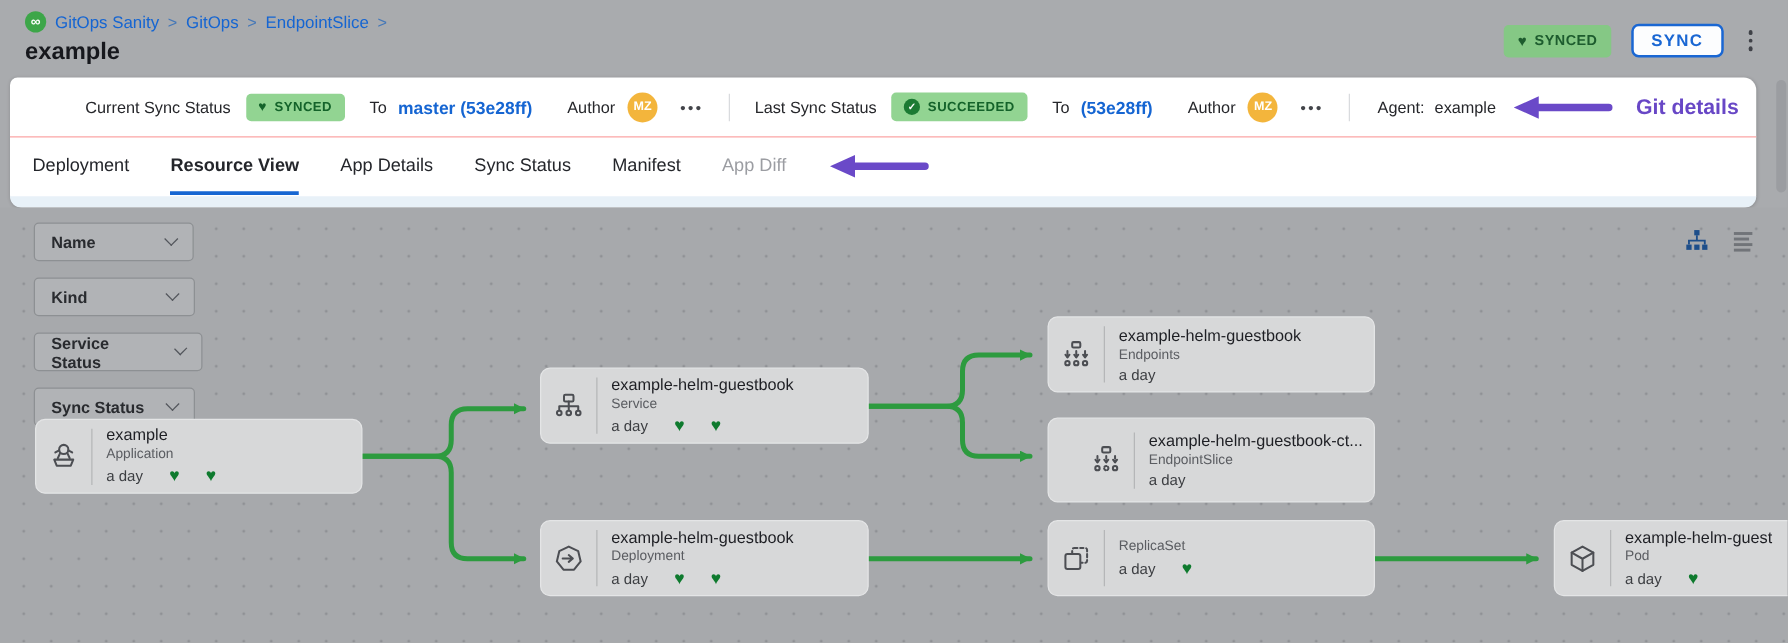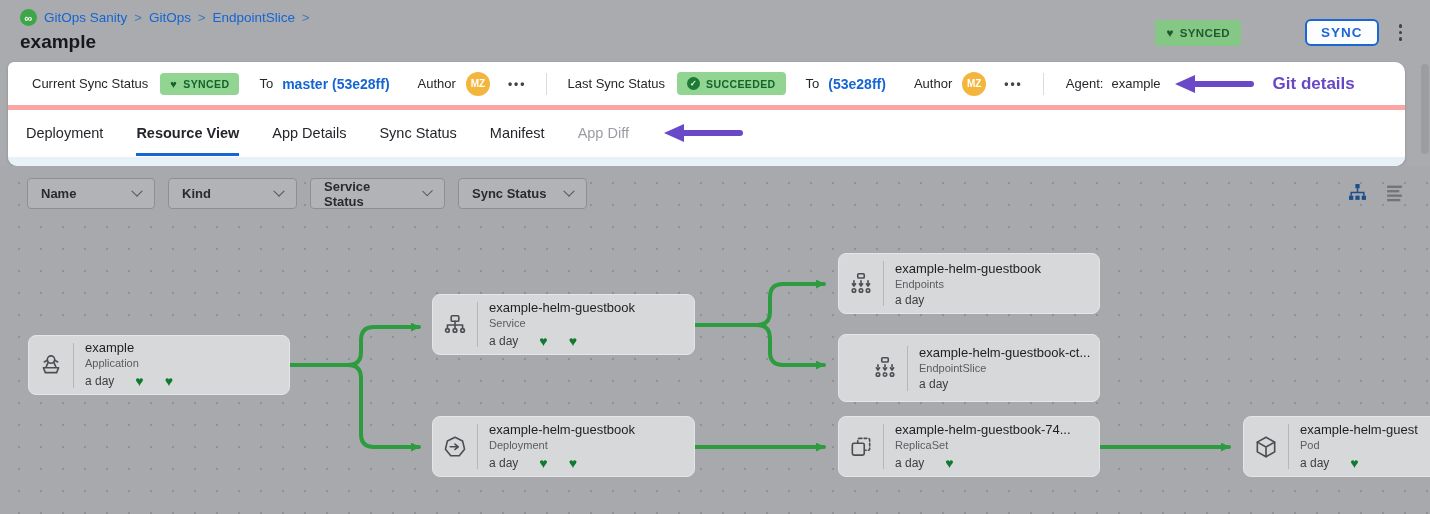--- a/index.html
+++ b/index.html
@@ -14,29 +14,29 @@
   
   .top-header { position:absolute; top:0; left:0; width:1430px; height:62px; }
   .breadcrumb { position:absolute; top:9px; left:20px; display:flex; align-items:center; gap:7px; font-size:13.5px; }
   .logo-dot { width:17px; height:17px; border-radius:50%; background:#3da649; color:#fff; display:flex; align-items:center; justify-content:center; font-size:11px; font-weight:bold; }
   .crumb { color:#1565d2; font-weight:500; cursor:pointer; }
   .crumb-sep { color:#4678b8; font-size:13px; }
   .page-title { position:absolute; top:31px; left:20px; font-size:19px; font-weight:bold; color:#17181d; }
   .header-right { position:absolute; top:19px; right:24px; display:flex; align-items:center; gap:16px; }
   .health-badge { background:#85c885; color:#1d5c2e; font-size:11.5px; font-weight:bold; letter-spacing:.4px; border-radius:4px; padding:6px 11px; display:flex; align-items:center; gap:6px; }
   .health-badge .hb-heart { font-size:12px; color:#1d5c2e; }
-  .sync-btn { background:#fcfdfe; border:2px solid #1a67d3; color:#1a67d3; font-weight:bold; font-size:13.5px; letter-spacing:1px; border-radius:6px; padding:4px 14px; cursor:pointer; font-family:inherit;margin-left:48px; }
+  .sync-btn { background:#fcfdfe; border:2px solid #1a67d3; color:#1a67d3; font-weight:bold; font-size:13.5px; letter-spacing:1px; border-radius:6px; padding:4px 14px; cursor:pointer; font-family:inherit; }
   .kebab { display:flex; flex-direction:column; gap:3px; padding:2px 4px; cursor:pointer; }
   .kebab i { width:3.5px; height:3.5px; border-radius:50%; background:#3f4147; }
 
   
   .panel { position:absolute; top:62px; left:8px; width:1397px; height:104px; background:#ffffff; border-radius:6px 10px 10px 10px; box-shadow:0 1px 3px rgba(0,0,0,.18); }
   .panel-bottom-strip { position:absolute; left:0; bottom:0; width:100%; height:9px; background:#e8f1f8; border-radius:0 0 10px 10px; }
 
-  .status-row { height:48px; display:flex; align-items:center; padding:0 24px; border-bottom:5px solid #fca5a5; font-size:13px; white-space:nowrap; }
+  .status-row { height:48px; display:flex; align-items:center; padding:0 14px; border-bottom:1px solid #fca5a5; font-size:13px; white-space:nowrap;justify-content:flex-end; }
   .s-label { color:#26272b; }
   .pill { border-radius:4px; padding:5px 10px; font-size:10.5px; font-weight:bold; letter-spacing:.4px; display:flex; align-items:center; gap:6px; background:#92d492; color:#14632a; margin-left:12px; }
   .pill .p-heart { font-size:11px; }
   .check-circle { width:13px; height:13px; border-radius:50%; background:#1b7a33; color:#fff; font-size:8px; display:flex; align-items:center; justify-content:center; }
   .to-label { margin-left:20px; }
   .rev-link { margin-left:9px; color:#1565d2; font-weight:bold; font-size:14px; cursor:pointer; }
   .author-label { margin-left:28px; }
   .avatar { margin-left:10px; width:24px; height:24px; border-radius:50%; background:#f3b53c; color:#fff; font-size:10px; font-weight:bold; display:flex; align-items:center; justify-content:center; }
   .more-dots { margin-left:18px; color:#43454a; font-weight:bold; letter-spacing:2px; font-size:12px; cursor:pointer; }
   .v-divider { width:1px; height:22px; background:#d9dbde; margin:0 20px; }
@@ -56,21 +56,21 @@
   
   .scrollbar { position:absolute; top:64px; right:1px; width:8px; height:90px; background:#9b9da1; border-radius:4px; }
 
   
   .canvas { position:absolute; top:166px; left:0; width:1430px; height:348px;
     background-color:#a7a9ac;
     background-image:radial-gradient(#8f9195 1.1px, transparent 1.3px);
     background-size:22px 22px; background-position:8px 6px;
     overflow:hidden; }
 
-  .filter-bar { position:absolute; top:12px; left:27px; display:flex; gap:13px; }
+  .filter-bar { position:absolute; top:12px; left:27px; display:flex; gap:13px;flex-direction:column; }
   .chip { height:31px; display:flex; align-items:center; justify-content:space-between; padding:0 13px; border:1px solid #8d9093; border-radius:4px; background:#b1b3b6; cursor:pointer; }
   .chip-label { font-size:13px; font-weight:600; color:#292b2f; }
   .chev { width:8px; height:8px; border-right:1.8px solid #53565c; border-bottom:1.8px solid #53565c; transform:rotate(45deg) translate(-2px,-2px); margin-left:18px; }
 
   .view-toggles { position:absolute; top:17px; right:26px; display:flex; gap:18px; align-items:center; }
   .vt { cursor:pointer; display:flex; }
 
   
   .edges { position:absolute; inset:0; pointer-events:none; }
 
@@ -328,21 +328,20 @@
 
   <div class="node" style="left:838px; top:250px;">
     <div class="node-icon">
       <svg class="res-icon" width="26" height="26" viewBox="0 0 24 24">
         <rect x="9" y="4" width="11" height="11" rx="1.5" stroke-dasharray="2.4 2"></rect>
         <rect x="4" y="8.5" width="11" height="11" rx="1.5" fill="#d7d8d9"></rect>
       </svg>
     </div>
     <div class="node-sep"></div>
     <div class="node-body">
-      <div class="node-title">example-helm-guestbook-74...</div>
       <div class="node-kind">ReplicaSet</div>
       <div class="node-meta">
         <span class="node-age">a day</span>
         <span><span class="heart">♥</span></span>
       </div>
     </div>
   </div>
 
   <div class="node" style="left:1243px; top:250px;">
     <div class="node-icon">

